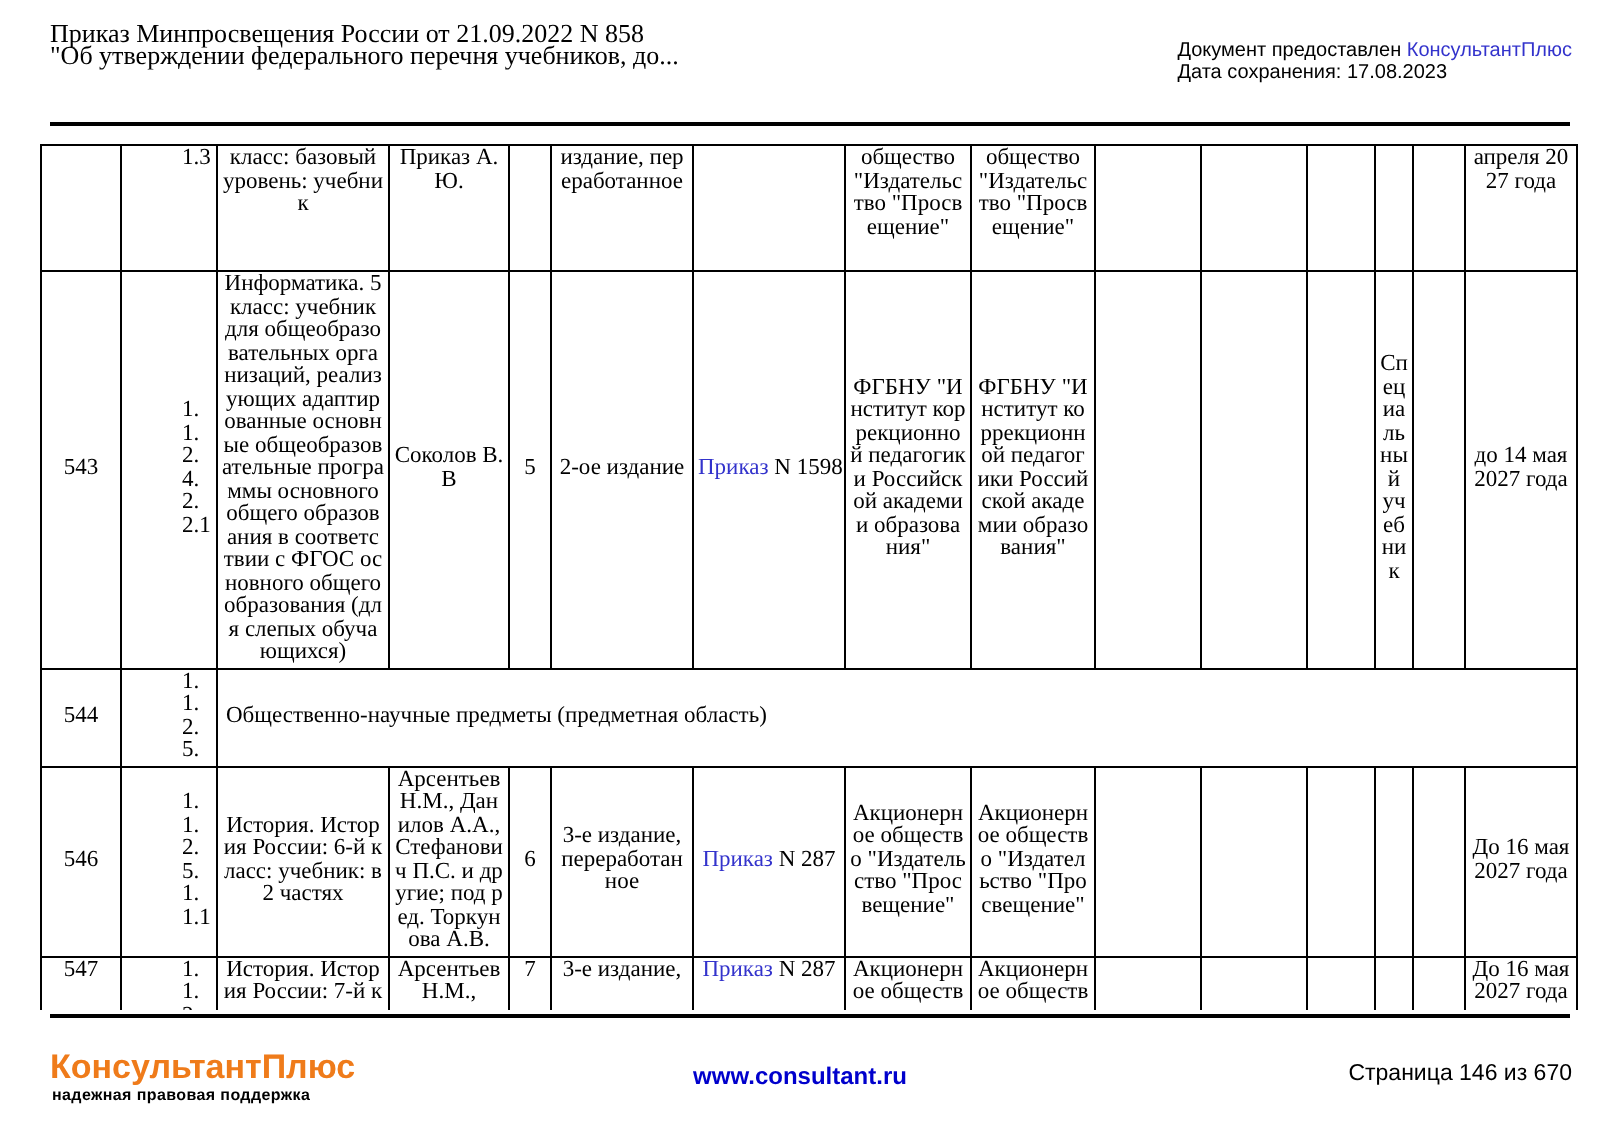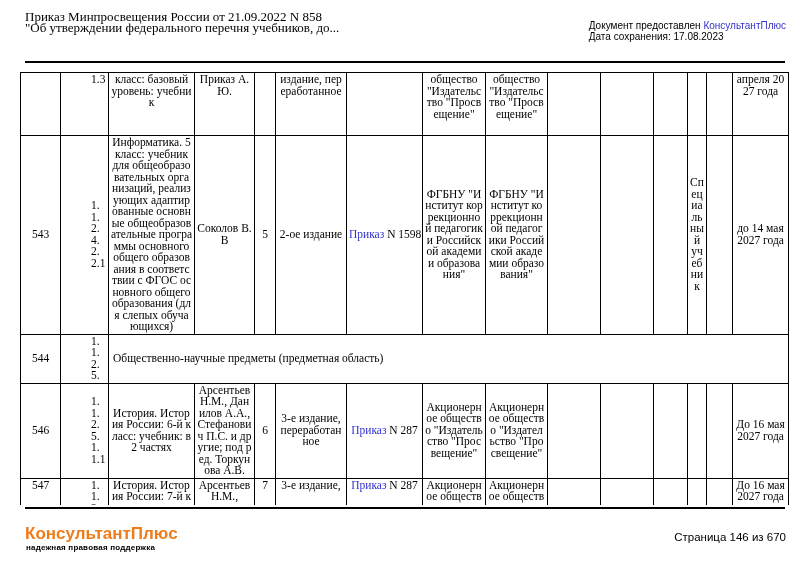--- a/index.html
+++ b/index.html
@@ -150,15 +150,16 @@
         <td>До 16 мая 2027 года</td>
       </tr>
     </tbody>
       </table>
   </div>
 
   <div class="rule rule-bottom"></div>
 
   <div class="footer-logo">КонсультантПлюс</div>
   <div class="footer-tagline">надежная правовая поддержка</div>
+  <div class="footer-site">www.consultant.ru</div>
   <div class="footer-page">Страница 146 из 670</div>
 
 </div>
 
 </body></html>

